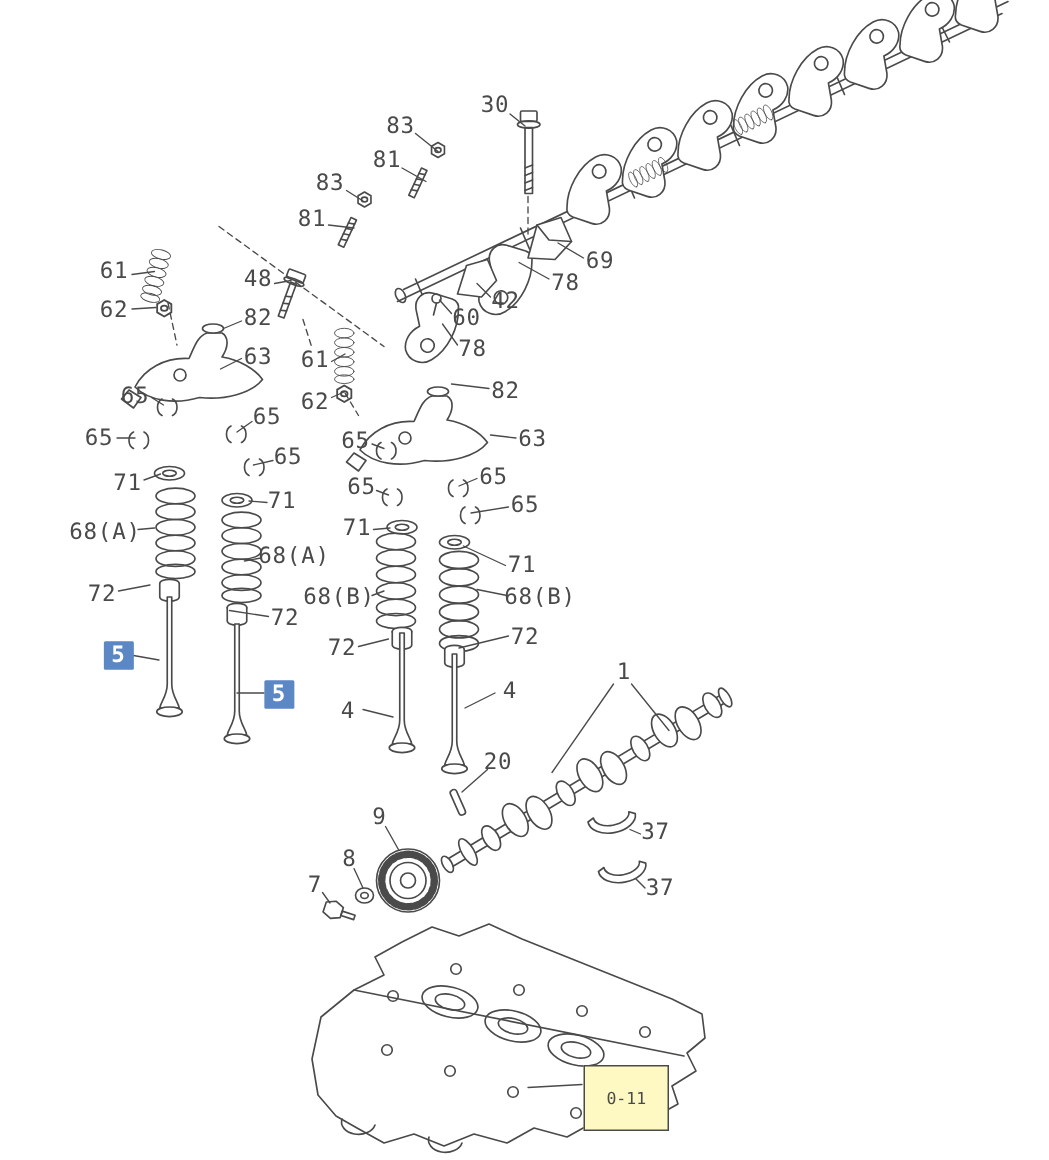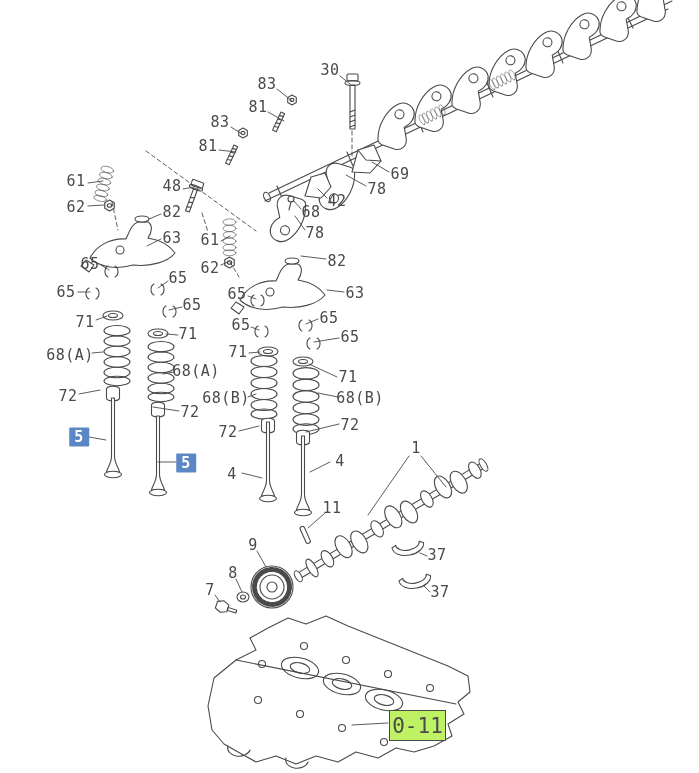--- a/index.html
+++ b/index.html
@@ -13,24 +13,24 @@
   .part-label{
     position:absolute;transform:translate(-50%,-50%);
     font-size:15px;line-height:1;color:var(--label,#4a4a4a);
     white-space:nowrap;letter-spacing:.5px;user-select:none;
   }
   .part-label.highlight{
     background:var(--hl-bg,#5b87c5);color:var(--hl-fg,#ffffff);
     padding:2px 5px;font-weight:bold;border-radius:1px;
   }
   #ref-box{
-    position:absolute;left:389px;top:710px;width:57px;height:31px;
-    border:1.6px solid var(--label,#4a4a4a);background:#bef264;box-sizing:border-box;
+    position:absolute;left:389px;top:710px;width:57px;height:44px;
+    border:1.6px solid var(--label,#4a4a4a);background:#fef9c3;box-sizing:border-box;
     display:flex;align-items:center;justify-content:center;
-    font-size:21px;color:var(--label,#4a4a4a);
+    font-size:11px;color:var(--label,#4a4a4a);
   }
   
   .art{stroke:var(--line,#4a4a4a);fill:none;stroke-width:1.1;stroke-linejoin:round;stroke-linecap:round}
   .w{fill:#ffffff}
   .leader{stroke-width:.9}
   .dash{stroke-dasharray:4 3;stroke-width:.9}
 </style>
 </head>
 <body>
 
@@ -327,21 +327,21 @@
       <div class="part-label" style="left: 258px; top: 107px;">81</div>
       <div class="part-label" style="left: 220px; top: 122px;">83</div>
       <div class="part-label" style="left: 208px; top: 146px;">81</div>
       <div class="part-label" style="left: 76px; top: 181px;">61</div>
       <div class="part-label" style="left: 172px; top: 186px;">48</div>
       <div class="part-label" style="left: 400px; top: 174px;">69</div>
       <div class="part-label" style="left: 76px; top: 207px;">62</div>
       <div class="part-label" style="left: 172px; top: 212px;">82</div>
       <div class="part-label" style="left: 377px; top: 189px;">78</div>
       <div class="part-label" style="left: 337px; top: 201px;">42</div>
-      <div class="part-label" style="left: 311px; top: 212px;">68</div>
+      <div class="part-label" style="left: 311px; top: 212px;">60</div>
       <div class="part-label" style="left: 172px; top: 238px;">63</div>
       <div class="part-label" style="left: 210px; top: 240px;">61</div>
       <div class="part-label" style="left: 315px; top: 233px;">78</div>
       <div class="part-label" style="left: 90px; top: 264px;">65</div>
       <div class="part-label" style="left: 210px; top: 268px;">62</div>
       <div class="part-label" style="left: 337px; top: 261px;">82</div>
       <div class="part-label" style="left: 66px; top: 292px;">65</div>
       <div class="part-label" style="left: 178px; top: 278px;">65</div>
       <div class="part-label" style="left: 355px; top: 293px;">63</div>
       <div class="part-label" style="left: 85px; top: 322px;">71</div>
@@ -359,21 +359,21 @@
       <div class="part-label" style="left: 226px; top: 398px;">68(B)</div>
       <div class="part-label" style="left: 360px; top: 398px;">68(B)</div>
       <div class="part-label" style="left: 190px; top: 412px;">72</div>
       <div class="part-label" style="left: 228px; top: 432px;">72</div>
       <div class="part-label" style="left: 350px; top: 425px;">72</div>
       <div class="part-label highlight" style="left: 79px; top: 437px;">5</div>
       <div class="part-label highlight" style="left: 186px; top: 463px;">5</div>
       <div class="part-label" style="left: 232px; top: 474px;">4</div>
       <div class="part-label" style="left: 340px; top: 461px;">4</div>
       <div class="part-label" style="left: 416px; top: 448px;">1</div>
-      <div class="part-label" style="left: 332px; top: 508px;">11</div>
+      <div class="part-label" style="left: 332px; top: 508px;">20</div>
       <div class="part-label" style="left: 253px; top: 545px;">9</div>
       <div class="part-label" style="left: 437px; top: 555px;">37</div>
       <div class="part-label" style="left: 233px; top: 573px;">8</div>
       <div class="part-label" style="left: 210px; top: 590px;">7</div>
       <div class="part-label" style="left: 440px; top: 592px;">37</div>
     </div>
 
   <div id="ref-box">0-11</div>
 </div>
 

